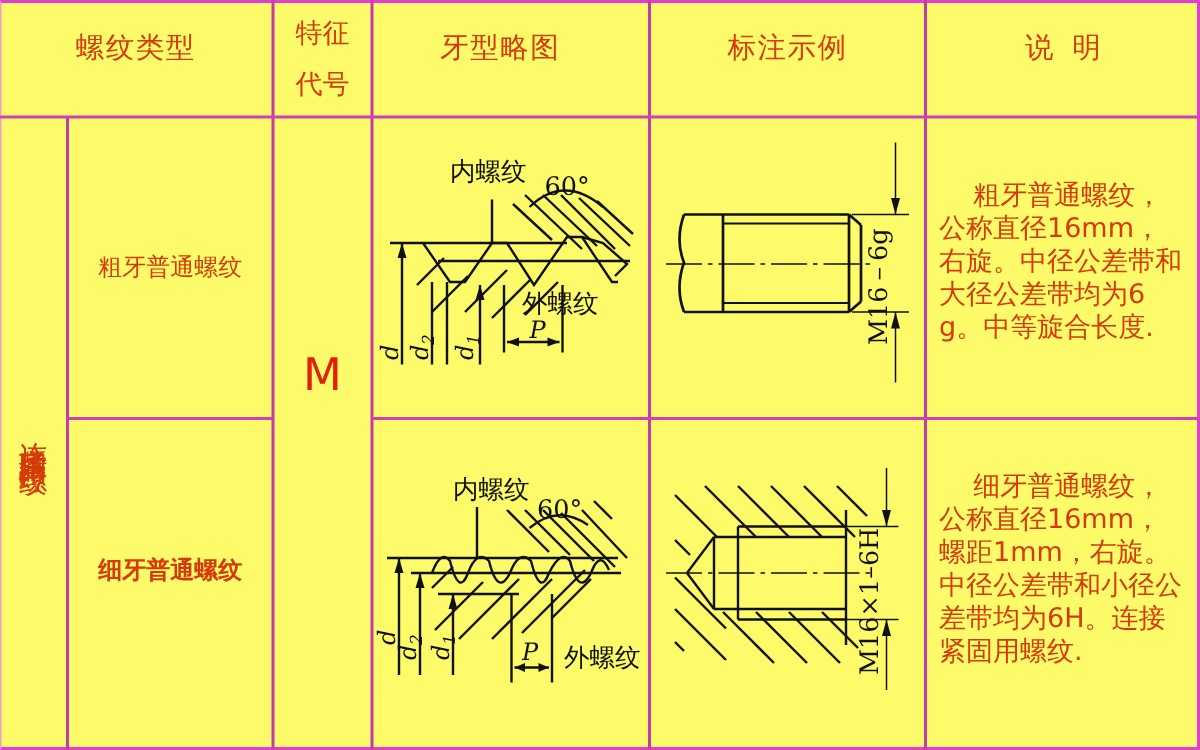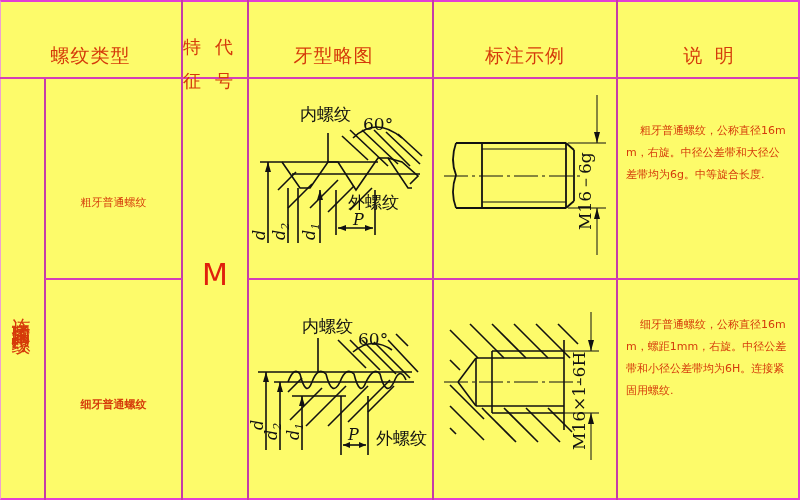--- a/index.html
+++ b/index.html
@@ -12,28 +12,28 @@
   .frame {
     position: absolute; left: 0; top: 0; width: 800px; height: 500px;
     box-sizing: border-box;
     border-top: 2px solid #e23ed6;
     border-right: 2px solid #e23ed6;
     border-bottom: 2px solid #e23ed6;
     border-left: 1px solid #f0a0d0;
   }
   .vline { position: absolute; top: 0; width: 2px; background: #c53ca8; }
   .hline { position: absolute; height: 2px; background: #d43eb8; }
-  .cell { position: absolute; display: flex; align-items: center; justify-content: center; color: #d53a0a; margin-top: 24px; }
+  .cell { position: absolute; display: flex; align-items: center; justify-content: center; color: #d53a0a; }
   .hdr { font-size: 19px; letter-spacing: 1px; }
-  .hdr2 { font-size: 18px; line-height: 34px; }
-  .type { font-size: 11px; }
+  .hdr2 { font-size: 18px; line-height: 34px; flex-direction: column; }
+  .type { font-size: 16px; }
   .vert { writing-mode: vertical-rl; text-orientation: upright; font-size: 19px; letter-spacing: 3px; }
   .code { font-size: 30px; color: #e0200c; }
   .desc {
-    position: absolute; color: #d53a0a; font-size: 11px; line-height: 22px;
+    position: absolute; color: #d53a0a; font-size: 18px; line-height: 22px;
     text-align: left; white-space: pre-wrap; word-break: break-all;
   }
   svg { position: absolute; overflow: visible; }
   svg text { font-family: "DejaVu Serif", "Liberation Serif", serif; fill: #111; }
 </style>
 </head>
 <body>
 
 <div class="frame"></div>
 

